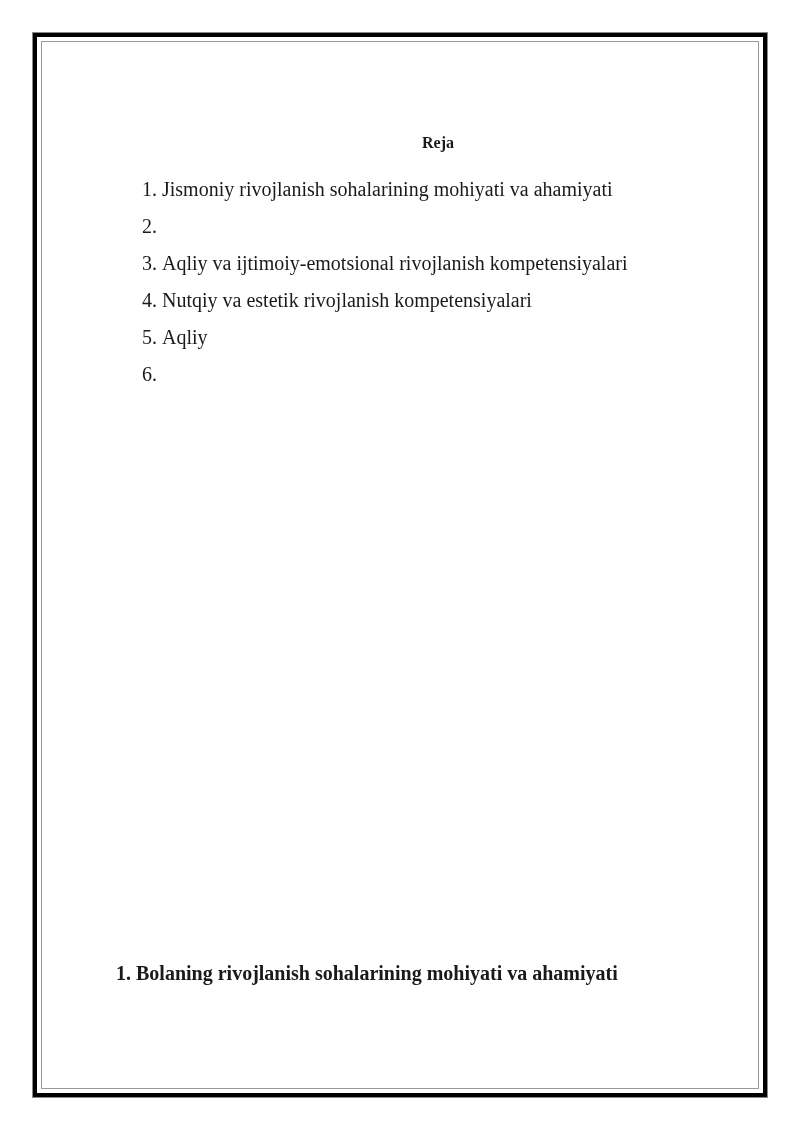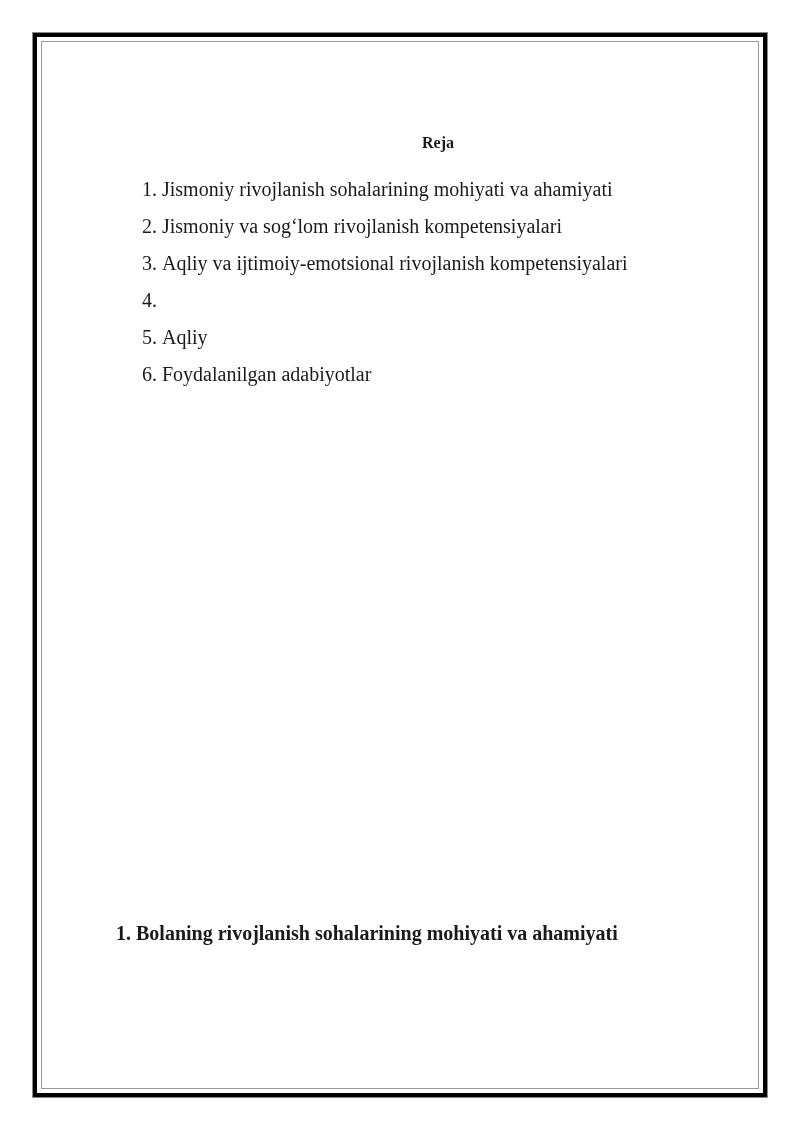--- a/index.html
+++ b/index.html
@@ -70,21 +70,21 @@
     .plan-num {
       display: inline-block;
       width: 20px;
     }
     .plan-text {
       display: inline-block;
     }
     .section-heading {
       position: absolute;
       left: 116px;
-      top: 919px;
+      top: 959px;
       font-weight: bold;
       font-size: 20px;
       line-height: 28px;
       white-space: nowrap;
     }
   </style>
 </head>
 <body>
 
 <div class="page-frame">
@@ -95,32 +95,31 @@
 
 <div class="plan-title">Reja</div>
 
 <ol class="plan-list">
   <li class="plan-item">
     <span class="plan-num">1.</span>
     <span class="plan-text">Jismoniy rivojlanish sohalarining mohiyati va ahamiyati</span>
   </li>
   <li class="plan-item">
     <span class="plan-num">2.</span>
-    <span class="plan-text">Jismoniy va sog‘lom rivojlanish kompetensiyalari</span>
   </li>
   <li class="plan-item">
     <span class="plan-num">3.</span>
     <span class="plan-text">Aqliy va ijtimoiy-emotsional rivojlanish kompetensiyalari</span>
   </li>
   <li class="plan-item">
     <span class="plan-num">4.</span>
+    <span class="plan-text">Nutqiy va estetik rivojlanish kompetensiyalari</span>
   </li>
   <li class="plan-item">
     <span class="plan-num">5.</span>
     <span class="plan-text">Aqliy</span>
   </li>
   <li class="plan-item">
     <span class="plan-num">6.</span>
-    <span class="plan-text">Foydalanilgan adabiyotlar</span>
   </li>
 </ol>
 
 <div class="section-heading">1. Bolaning rivojlanish sohalarining mohiyati va ahamiyati</div>
 
 </body></html>

